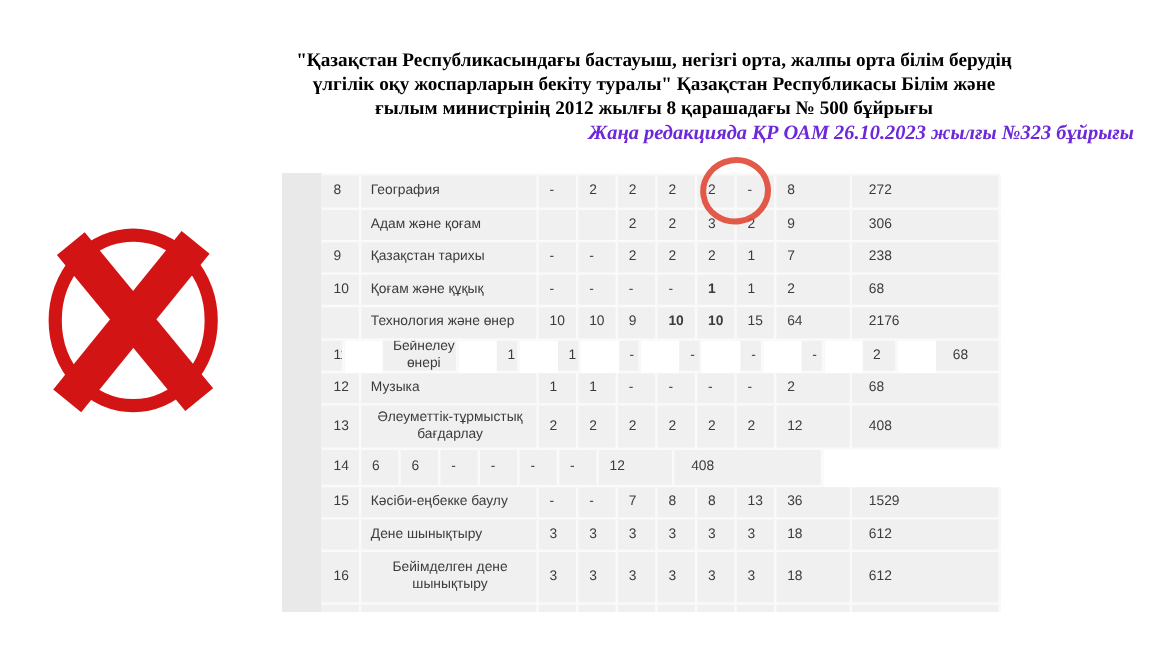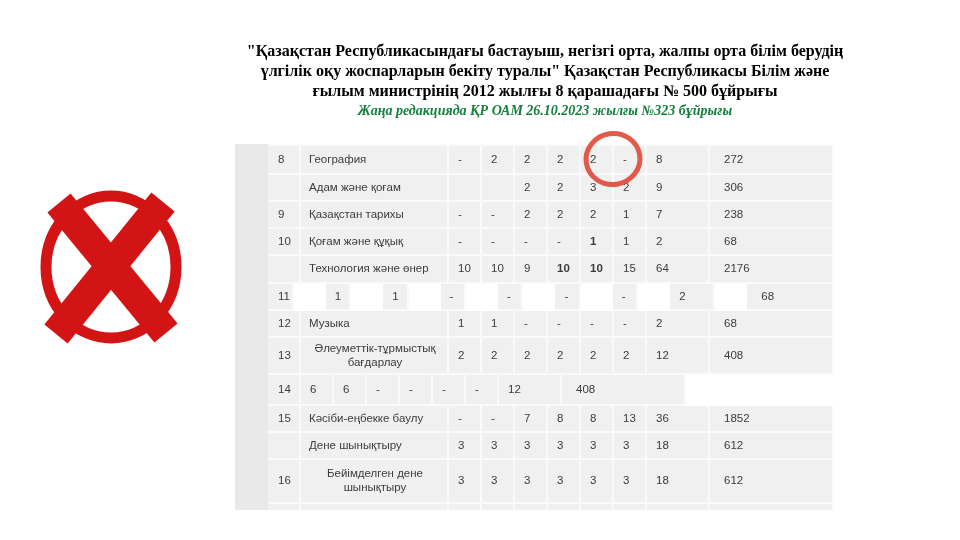--- a/index.html
+++ b/index.html
@@ -3,21 +3,21 @@
 <meta charset="utf-8">
 <style>
   html,body{margin:0;padding:0;background:#ffffff;}
   .slide{
     position:relative;width:960px;height:540px;background:#ffffff;
     overflow:hidden;font-family:"Liberation Serif",serif;
   }
   
   .title-block{position:absolute;left:145px;top:41px;width:800px;text-align:center;}
   .title-line{font-weight:bold;font-size:16px;line-height:20px;color:#000000;}
-  .subtitle{font-weight:bold;font-style:italic;font-size:14px;line-height:20px;color:#15803d;}
+  .subtitle{font-weight:bold;font-style:italic;font-size:17px;line-height:20px;color:#6d28d9;text-align:right;}
   
   .stamp{position:absolute;left:36px;top:188px;width:150px;height:158px;}
   
   .table-shot{position:absolute;left:235px;top:144px;width:617px;height:366px;background:#ffffff;overflow:hidden;}
   .strip{position:absolute;left:0;top:0;width:33px;height:100%;background:#e9e9e9;}
   .tbl{position:absolute;left:33px;top:0;width:566px;border-top:2px solid #fafafa;}
   .trow{display:flex;}
   .tcell{
     background:#f0f0f0;border-right:2px solid #fafafa;border-bottom:2px solid #fafafa;
     display:flex;align-items:center;box-sizing:border-box;
@@ -109,20 +109,21 @@
           <div class="tcell c-val">10</div>
           <div class="tcell c-val">9</div>
           <div class="tcell c-val bold">10</div>
           <div class="tcell c-val bold">10</div>
           <div class="tcell c-val">15</div>
           <div class="tcell c-total">64</div>
           <div class="tcell c-hours">2176</div>
         </div>
         <div class="trow" style="height: 27px; gap: 32px;">
           <div class="tcell c-num">11</div>
+          <div class="tcell c-name">Бейнелеу өнері</div>
           <div class="tcell c-val">1</div>
           <div class="tcell c-val">1</div>
           <div class="tcell c-val">-</div>
           <div class="tcell c-val">-</div>
           <div class="tcell c-val">-</div>
           <div class="tcell c-val">-</div>
           <div class="tcell c-total">2</div>
           <div class="tcell c-hours">68</div>
         </div>
         <div class="trow" style="height: 27px;">
@@ -163,21 +164,21 @@
         <div class="trow" style="height: 27px;">
           <div class="tcell c-num">15</div>
           <div class="tcell c-name">Кәсіби-еңбекке баулу</div>
           <div class="tcell c-val">-</div>
           <div class="tcell c-val">-</div>
           <div class="tcell c-val">7</div>
           <div class="tcell c-val">8</div>
           <div class="tcell c-val">8</div>
           <div class="tcell c-val">13</div>
           <div class="tcell c-total">36</div>
-          <div class="tcell c-hours">1852</div>
+          <div class="tcell c-hours">1529</div>
         </div>
         <div class="trow" style="height: 27px;">
           <div class="tcell c-num"></div>
           <div class="tcell c-name">Дене шынықтыру</div>
           <div class="tcell c-val">3</div>
           <div class="tcell c-val">3</div>
           <div class="tcell c-val">3</div>
           <div class="tcell c-val">3</div>
           <div class="tcell c-val">3</div>
           <div class="tcell c-val">3</div>

